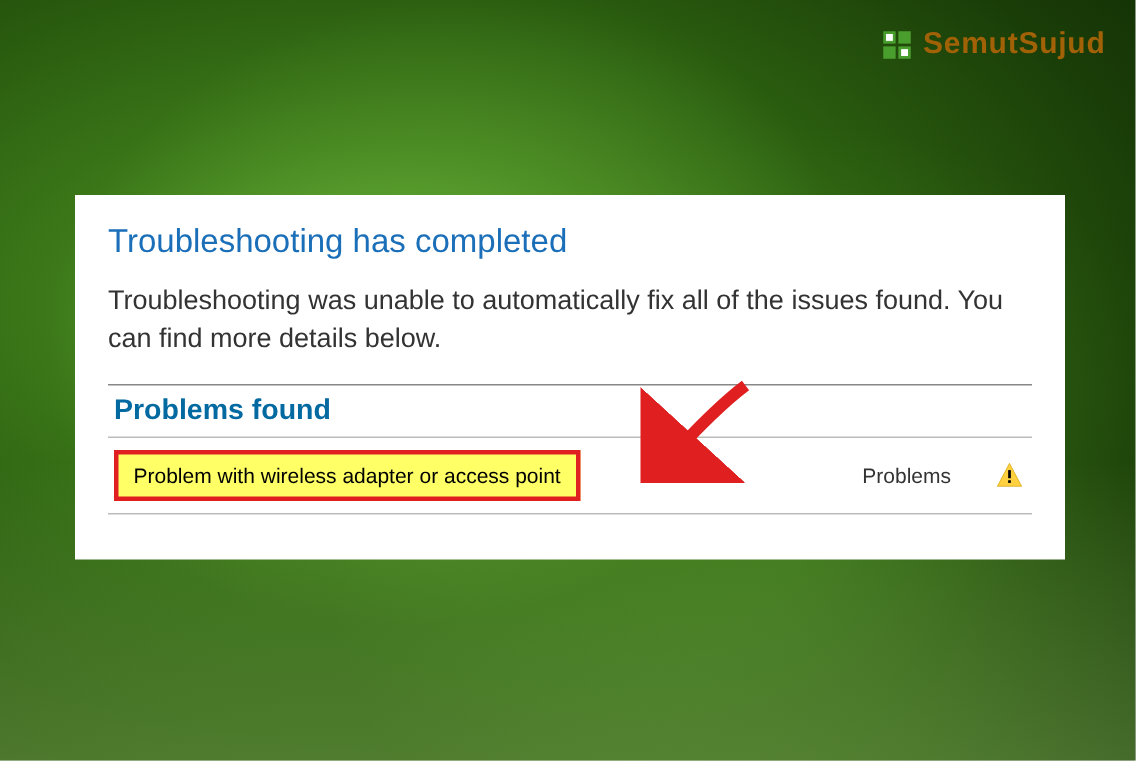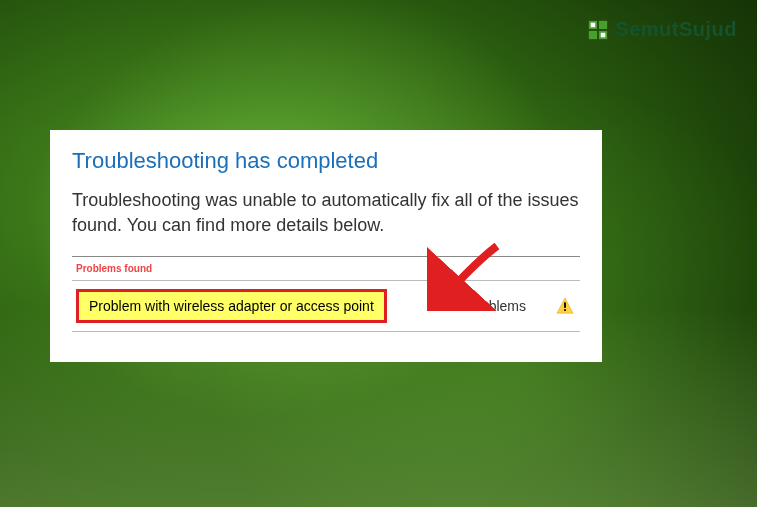--- a/index.html
+++ b/index.html
@@ -50,31 +50,31 @@
     .watermark-icon {
       width: 22px;
       height: 22px;
       position: relative;
     }
     .watermark-icon svg {
       width: 100%;
       height: 100%;
     }
     .watermark-text {
-      color: #14532d;
+      color: #a16207;
       font-size: 20px;
       font-weight: 700;
       letter-spacing: 0.5px;
     }
     
     .dialog {
       position: absolute;
       top: 130px;
       left: 50px;
-      width: 552px;
+      width: 660px;
       background: #fff;
       padding: 18px 22px 30px 22px;
       z-index: 50;
     }
     
     .dialog-title {
       color: #1a6fb8;
       font-size: 22px;
       font-weight: 400;
       margin-bottom: 14px;
@@ -85,23 +85,23 @@
       font-size: 18px;
       line-height: 1.4;
       margin-bottom: 18px;
     }
     
     .problems-section {
       border-top: 1px solid #888;
     }
     
     .problems-header {
-      font-size: 10px;
+      font-size: 19px;
       font-weight: 700;
-      color: #ef4444;
+      color: #0369a1;
       padding: 6px 4px;
     }
     
     .problem-row {
       display: flex;
       align-items: center;
       border-top: 1px solid #bbb;
       border-bottom: 1px solid #bbb;
       padding: 8px 4px;
       position: relative;

